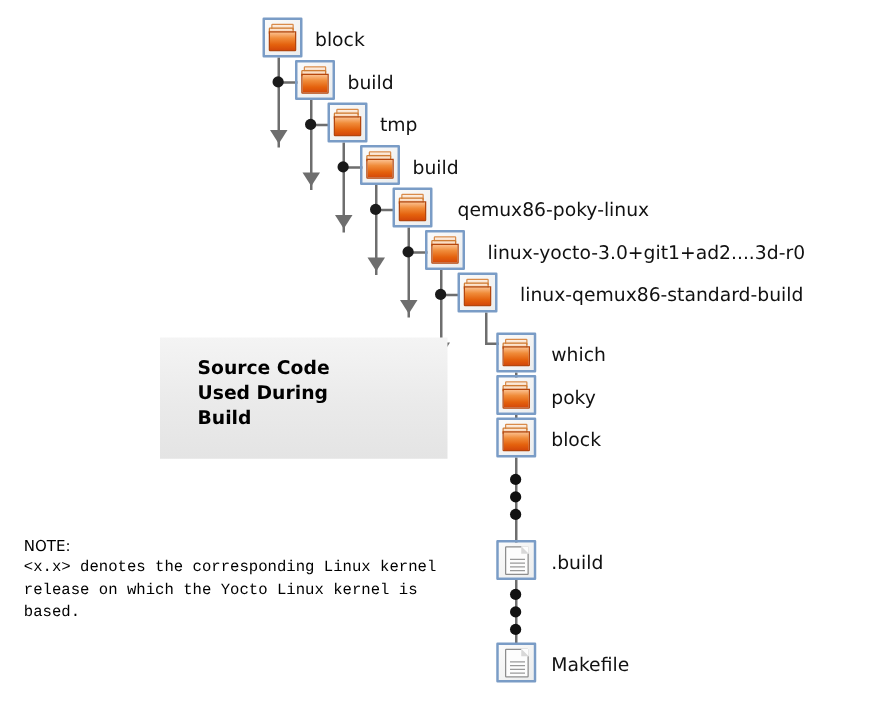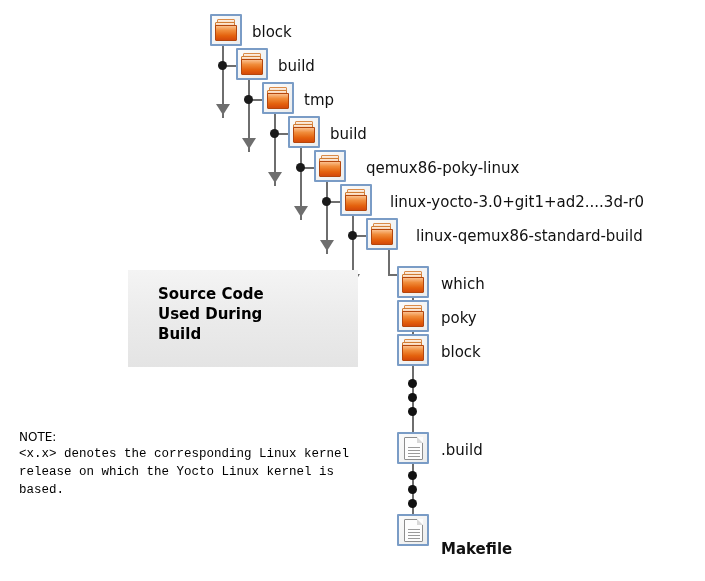--- a/index.html
+++ b/index.html
@@ -370,21 +370,21 @@
   <div class="node" style="left:397px; top:514px;">
     <div class="icon-frame">
       <div class="doc">
         <div class="fold"></div>
         <div class="rule" style="top:9px;  width:12px;"></div>
         <div class="rule" style="top:12px; width:12px;"></div>
         <div class="rule" style="top:15px; width:12px;"></div>
         <div class="rule" style="top:18px; width:12px;"></div>
       </div>
     </div>
-    <div class="label" style="left:44px; top:28px;font-weight:bold;">Makefile</div>
+    <div class="label" style="left:44px; top:11px;">Makefile</div>
   </div>
 
   <div id="callout-box">
     <div id="callout-text">Source Code
 Used During
 Build</div>
   </div>
 
   <div id="note-block">
     <div id="note-title">NOTE:</div>

